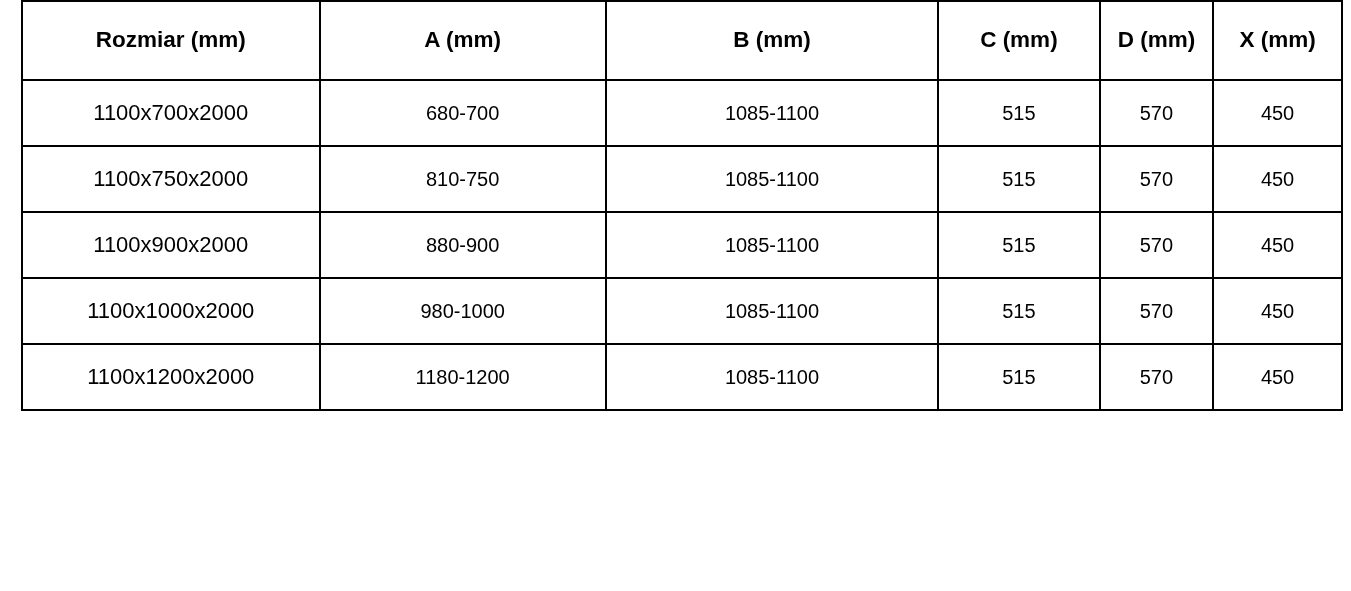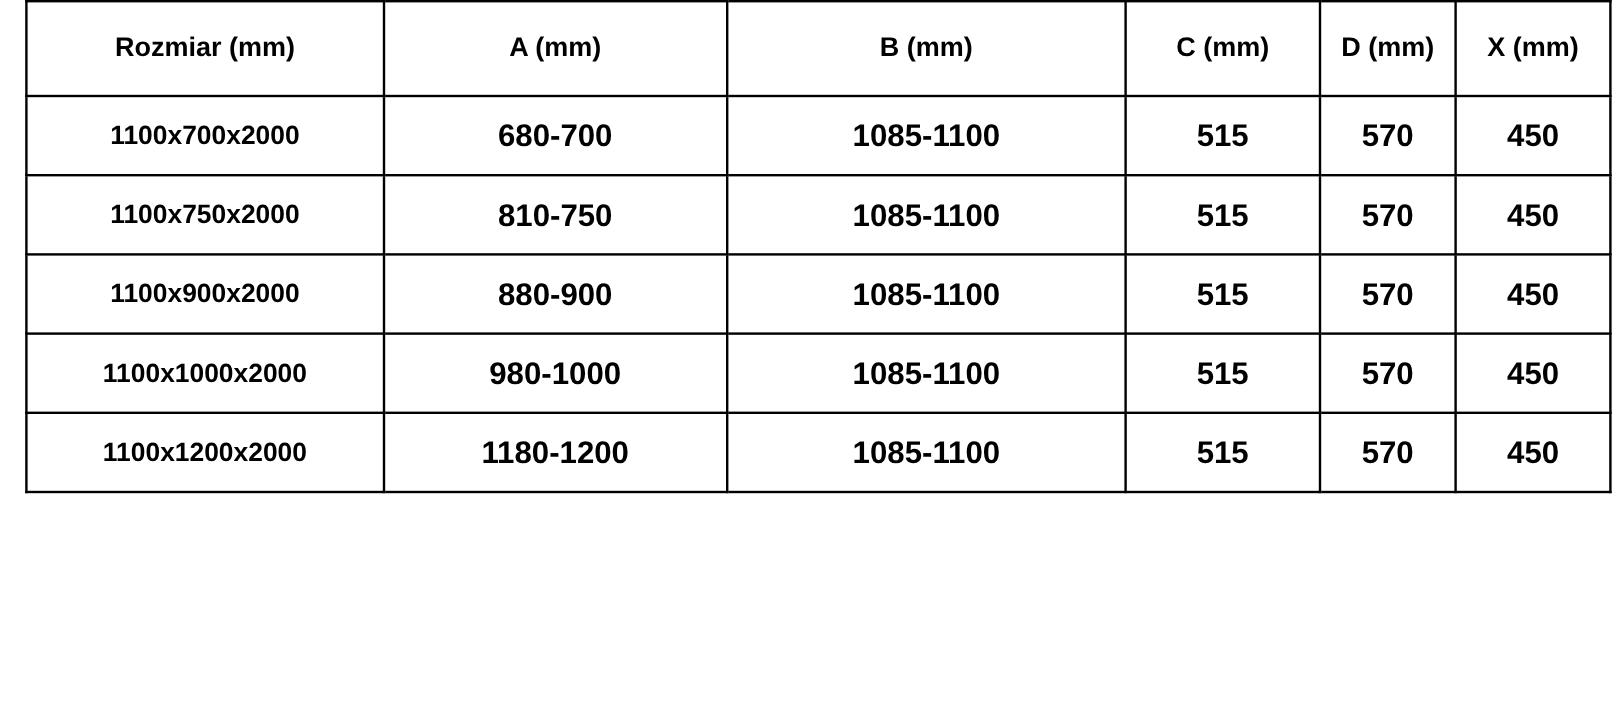--- a/index.html
+++ b/index.html
@@ -32,32 +32,32 @@
   table.spec col.c2 { width: 325px; }
   table.spec col.c3 { width: 158px; }
   table.spec col.c4 { width: 111px; }
   table.spec col.c5 { width: 126px; }
 
   table.spec th,
   table.spec td {
     border: 2px solid #000000;
     text-align: center;
     vertical-align: middle;
-    font-size: 26px;
+    font-size: 20px;
     line-height: 1.1;
     padding: 0;
     height: 64px;
   }
   table.spec thead th {
     font-weight: bold;
     height: 77px;
     font-size: 22.5px;
   }
   table.spec tbody td {
-    font-weight: bold;
+    font-weight: normal;
   }
   table.spec tbody td.size {
     font-size: 22px;
   }
 </style>
 </head>
 <body>
 
 <div class="sheet">
   <table class="spec">

